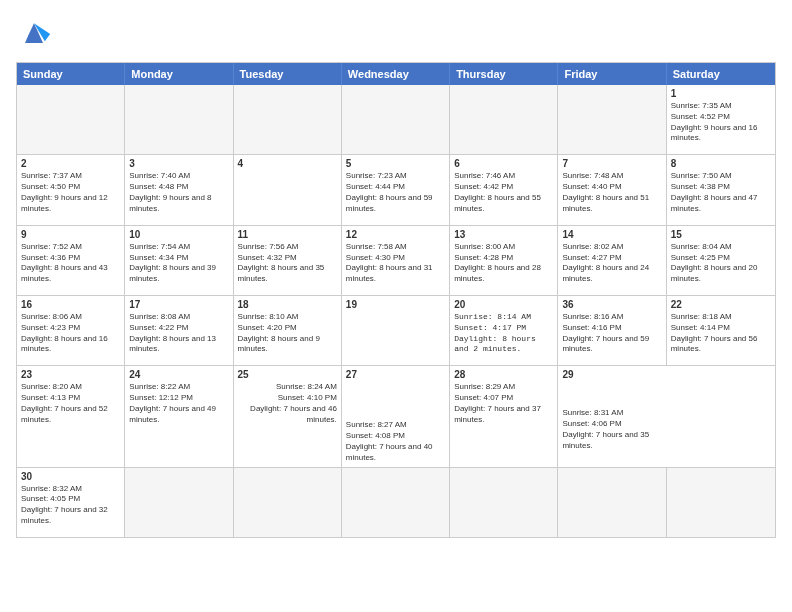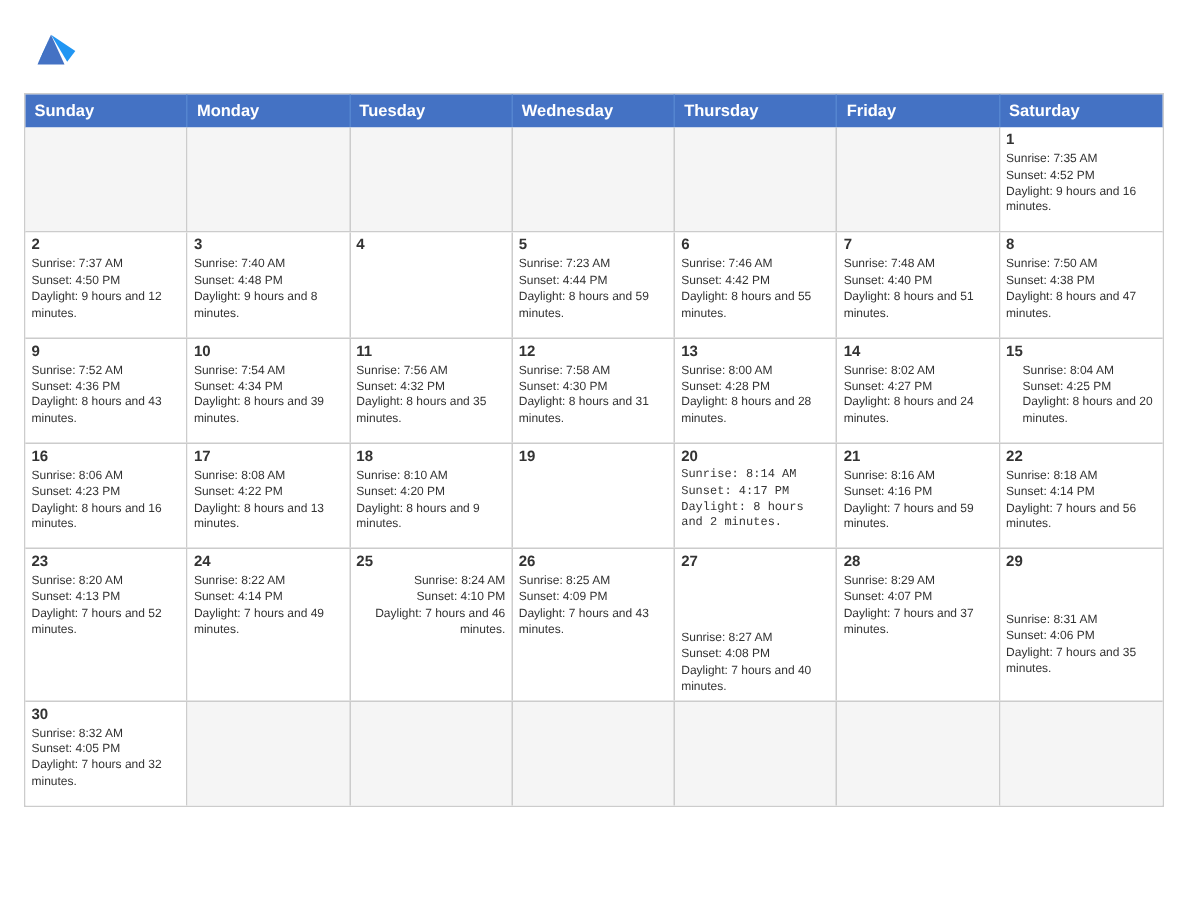--- a/index.html
+++ b/index.html
@@ -227,21 +227,21 @@
 Daylight: 8 hours and 28 minutes.</div>
           </div>
           <div class="cal-cell">
             <span class="day-num">14</span>
             <div class="info" style="white-space: pre-line;">Sunrise: 8:02 AM
 Sunset: 4:27 PM
 Daylight: 8 hours and 24 minutes.</div>
           </div>
           <div class="cal-cell">
             <span class="day-num">15</span>
-            <div class="info" style="white-space: pre-line; margin-left: 11px;">Sunrise: 8:04 AM
+            <div class="info" style="white-space: pre-line;">Sunrise: 8:04 AM
 Sunset: 4:25 PM
 Daylight: 8 hours and 20 minutes.</div>
           </div>
         </div>
         <div class="cal-row">
           <div class="cal-cell">
             <span class="day-num">16</span>
             <div class="info" style="white-space: pre-line;">Sunrise: 8:06 AM
 Sunset: 4:23 PM
 Daylight: 8 hours and 16 minutes.</div>
@@ -261,21 +261,21 @@
           <div class="cal-cell">
             <span class="day-num">19</span>
           </div>
           <div class="cal-cell">
             <span class="day-num">20</span>
             <div class="info" style="white-space: pre-line; font-family: Liberation Mono, monospace;">Sunrise: 8:14 AM
 Sunset: 4:17 PM
 Daylight: 8 hours and 2 minutes.</div>
           </div>
           <div class="cal-cell">
-            <span class="day-num">21</span>
+            <span class="day-num">36</span>
             <div class="info" style="white-space: pre-line;">Sunrise: 8:16 AM
 Sunset: 4:16 PM
 Daylight: 7 hours and 59 minutes.</div>
           </div>
           <div class="cal-cell">
             <span class="day-num">22</span>
             <div class="info" style="white-space: pre-line;">Sunrise: 8:18 AM
 Sunset: 4:14 PM
 Daylight: 7 hours and 56 minutes.</div>
           </div>
@@ -283,34 +283,28 @@
         <div class="cal-row">
           <div class="cal-cell">
             <span class="day-num">23</span>
             <div class="info" style="white-space: pre-line;">Sunrise: 8:20 AM
 Sunset: 4:13 PM
 Daylight: 7 hours and 52 minutes.</div>
           </div>
           <div class="cal-cell">
             <span class="day-num">24</span>
             <div class="info" style="white-space: pre-line;">Sunrise: 8:22 AM
-Sunset: 4:14 PM
+Sunset: 12:12 PM
 Daylight: 7 hours and 49 minutes.</div>
           </div>
           <div class="cal-cell">
             <span class="day-num">25</span>
             <div class="info" style="white-space: pre-line; text-align: right;">Sunrise: 8:24 AM
 Sunset: 4:10 PM
 Daylight: 7 hours and 46 minutes.</div>
-          </div>
-          <div class="cal-cell">
-            <span class="day-num">26</span>
-            <div class="info" style="white-space: pre-line;">Sunrise: 8:25 AM
-Sunset: 4:09 PM
-Daylight: 7 hours and 43 minutes.</div>
           </div>
           <div class="cal-cell">
             <span class="day-num">27</span>
             <div class="info" style="white-space: pre-line; margin-top: 40px;">Sunrise: 8:27 AM
 Sunset: 4:08 PM
 Daylight: 7 hours and 40 minutes.</div>
           </div>
           <div class="cal-cell">
             <span class="day-num">28</span>
             <div class="info" style="white-space: pre-line;">Sunrise: 8:29 AM

